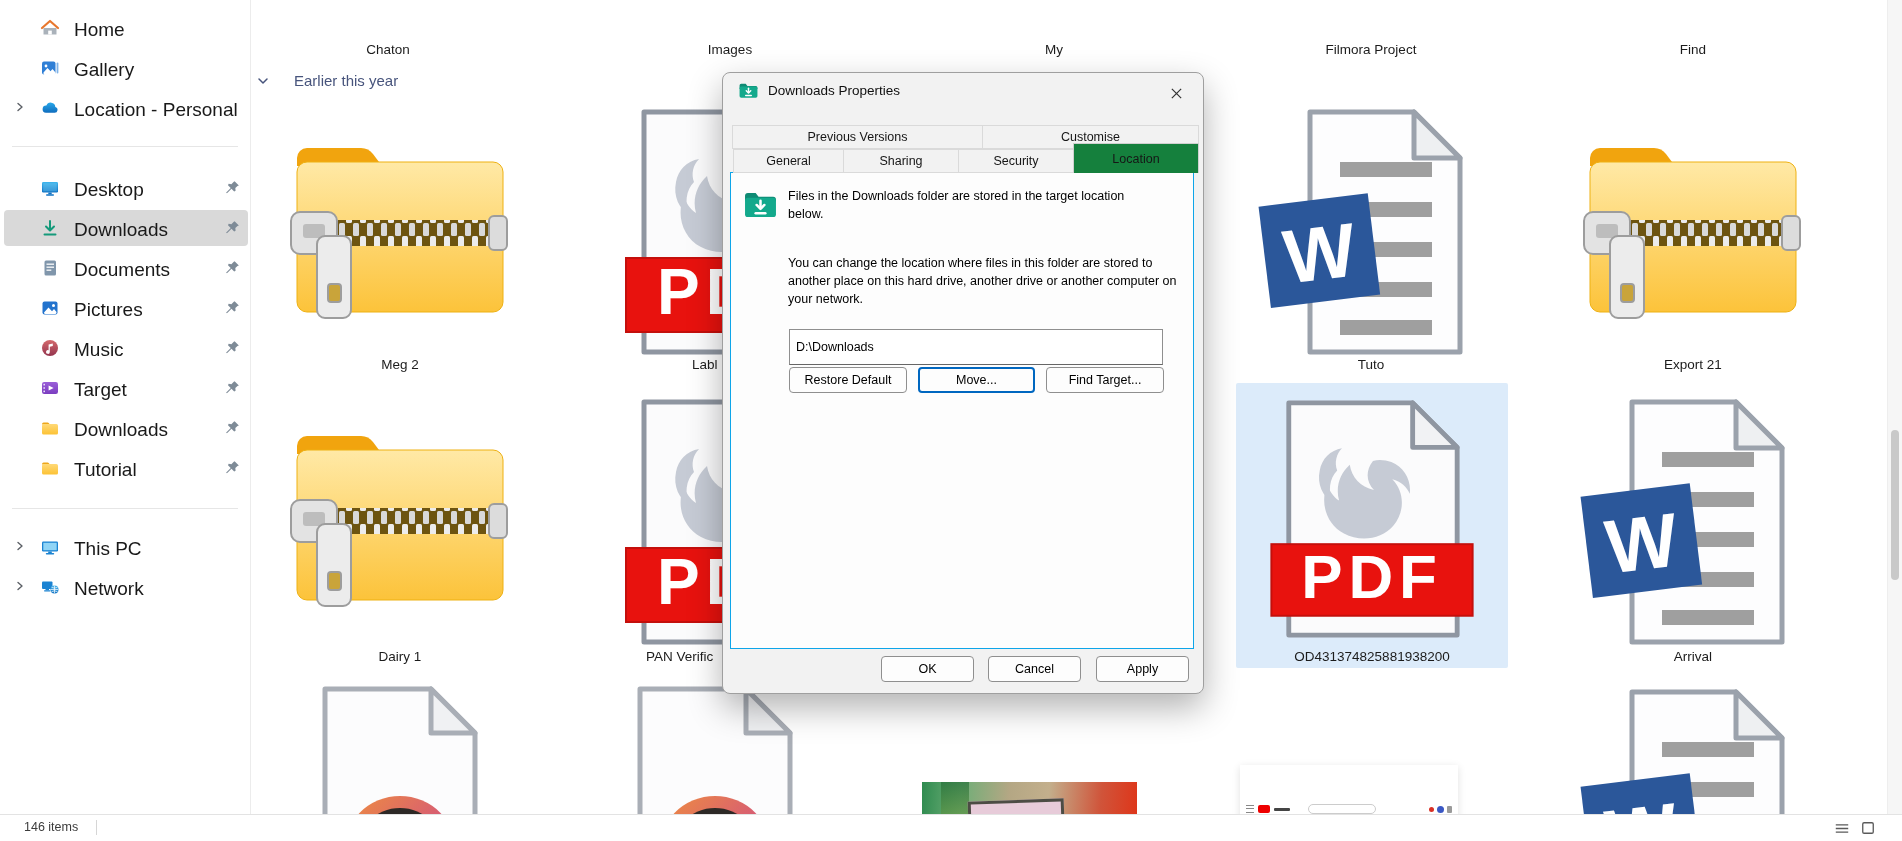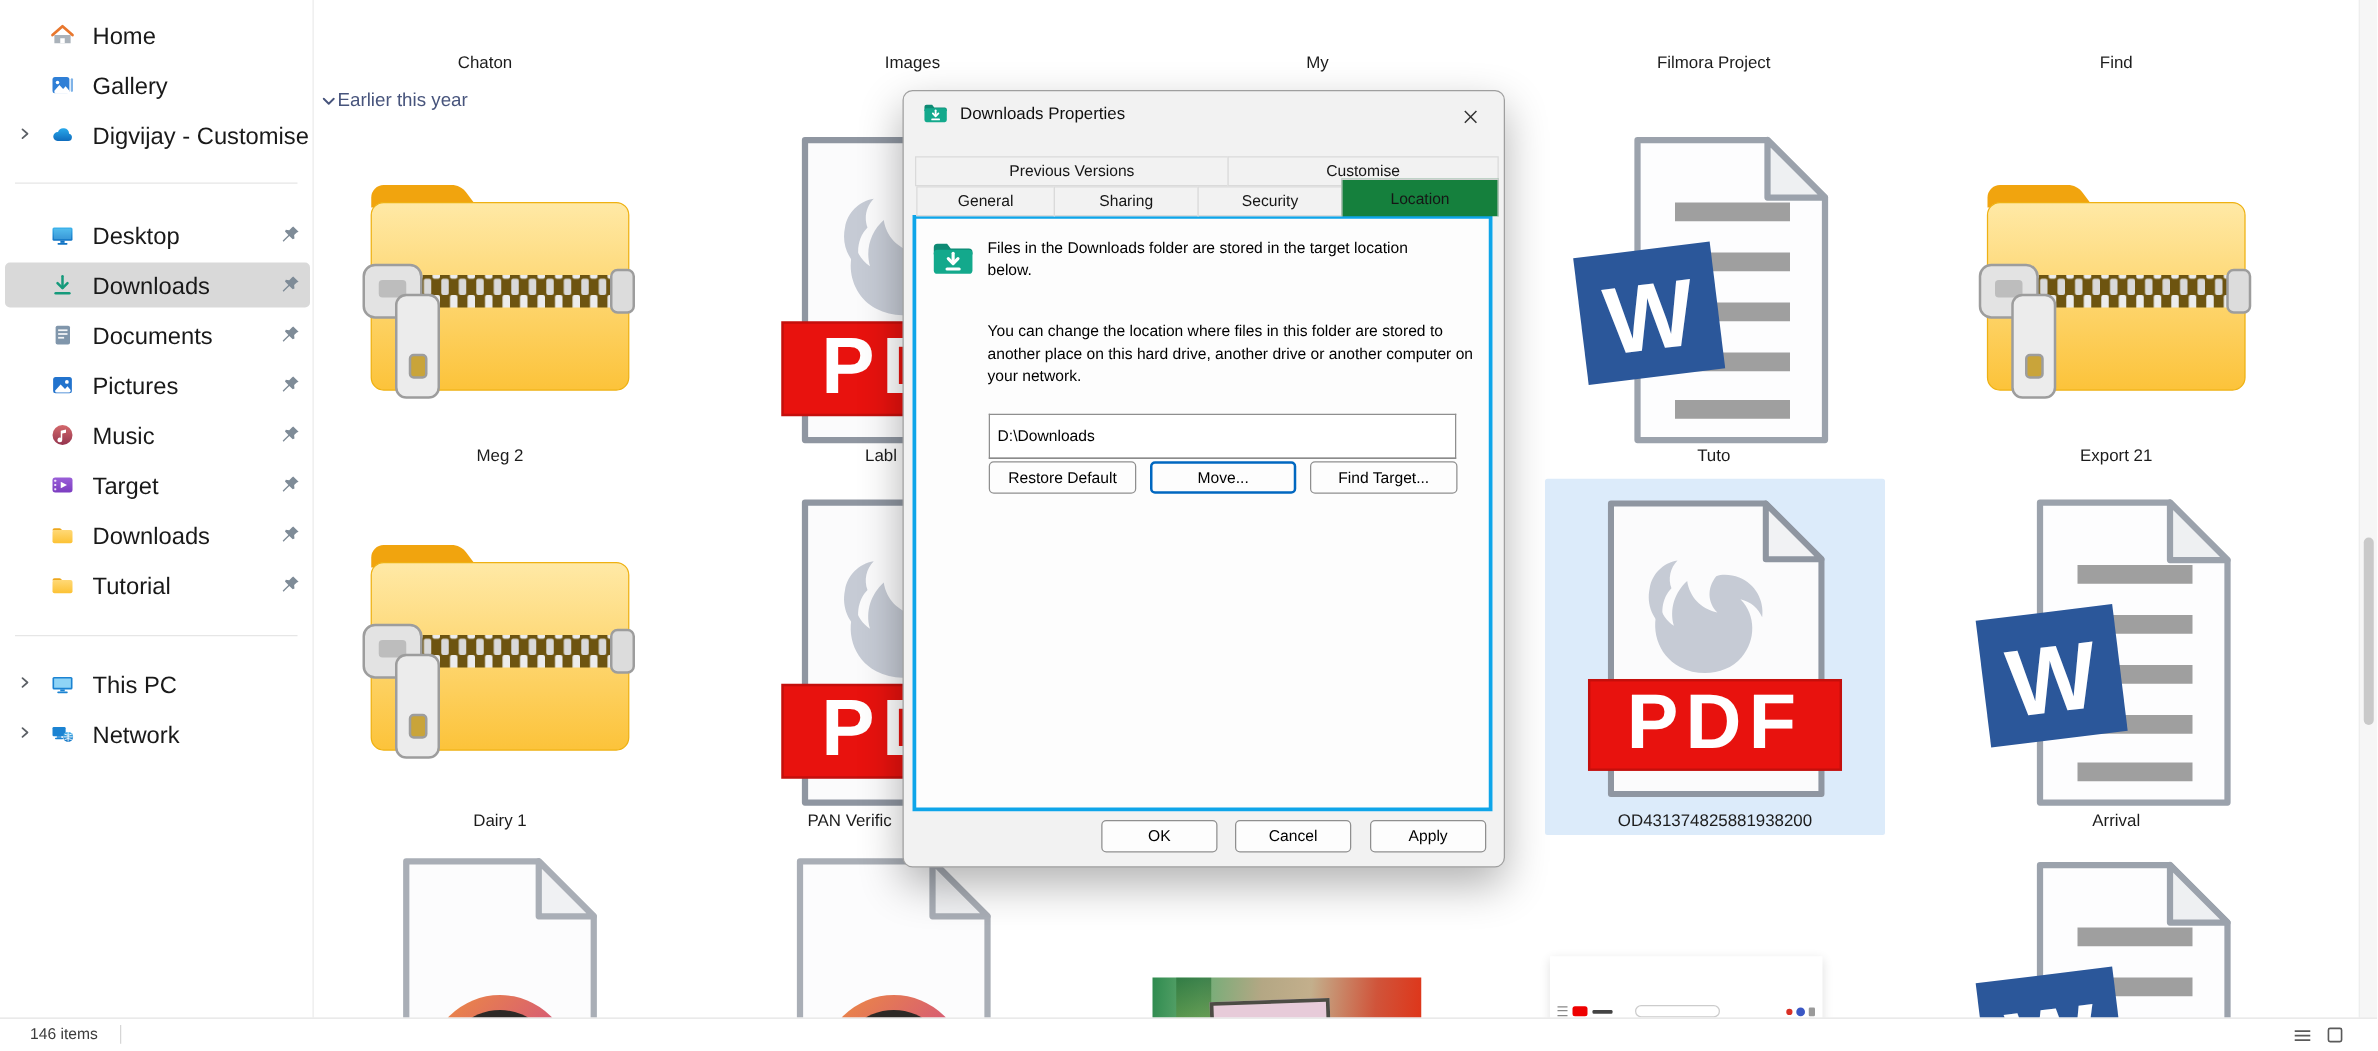--- a/index.html
+++ b/index.html
@@ -11,21 +11,21 @@
   .nav-item{position:absolute;left:4px;width:244px;height:36px;border-radius:4px;display:flex;align-items:center;}
   .nav-item.selected{background:#d9d9d9;}
   .nav-chev{position:absolute;left:10px;top:11px;width:12px;height:12px;}
   .nav-icon{position:absolute;left:36px;top:8px;width:20px;height:20px;}
   .nav-label{position:absolute;left:70px;top:9px;font-size:19px;color:#191919;white-space:nowrap;}
   .nav-pin{position:absolute;right:8px;top:10px;width:15px;height:15px;}
   .sep{position:absolute;left:12px;width:226px;height:1px;background:#e6e6e6;}
 
   
   .toprow-label{position:absolute;top:42px;width:280px;text-align:center;font-size:13.5px;color:#1c1c1c;}
-  .group-header{position:absolute;left:256px;top:72px;display:flex;align-items:center;gap:0;
+  .group-header{position:absolute;left:256px;top:72px;display:flex;align-items:center;gap:24px;
                 color:#47547c;font-size:15px;}
   .file-item{position:absolute;width:280px;height:285px;}
   .file-item.selected{background:#dcebfa;border-radius:2px;}
   .file-icon{position:absolute;}
   .file-label{position:absolute;left:0;width:100%;text-align:center;font-size:13.5px;color:#1c1c1c;white-space:nowrap;}
   .file-label.leftcut{text-align:left;box-sizing:border-box;}
   svg{display:block;}
 
   
   .photo-thumb{position:absolute;left:922px;top:782px;width:215px;height:60px;overflow:hidden;
@@ -48,21 +48,21 @@
   
   .dialog{position:absolute;left:722px;top:72px;width:480px;height:620px;background:#f2f2f2;
           border:1px solid #9f9f9f;border-radius:8px;box-shadow:0 14px 34px rgba(0,0,0,.30);z-index:40;}
   .dlg-titlebar{position:absolute;left:0;top:0;right:0;height:34px;display:flex;align-items:center;padding-left:16px;}
   .dlg-title{font-size:13.5px;color:#101010;margin-left:10px;}
   .dlg-close{position:absolute;right:12px;top:8px;width:30px;height:24px;display:flex;align-items:center;justify-content:center;border-radius:4px;}
   .tab{position:absolute;height:24px;box-sizing:border-box;background:#f2f2f2;border:1px solid #dadada;
        display:flex;align-items:center;justify-content:center;font-size:12.5px;color:#161616;z-index:3;}
   .tab.active{top:70px;height:30px;background:#15803d;border:1px solid #d0d0d0;border-bottom:none;z-index:6;text-align:right;}
   .dlg-panel{position:absolute;left:7px;top:99px;width:464px;height:477px;background:#fdfdfd;
-             border:3px solid #0ea5e9;box-sizing:border-box;z-index:2;}
+             border:1px solid #0ea5e9;box-sizing:border-box;z-index:2;}
   .dlg-text{position:absolute;font-size:12.5px;line-height:1.42;color:#000;}
   .loc-input{position:absolute;left:58px;top:156px;width:374px;height:36px;box-sizing:border-box;
              border:1px solid #8f8f8f;border-bottom-color:#666;background:#fff;font-size:12.5px;
              font-family:"Liberation Sans",sans-serif;padding:0 6px;color:#000;}
   .btn{position:absolute;height:26px;box-sizing:border-box;background:#fdfdfd;border:1px solid #8f8f8f;
        border-radius:4px;font-size:12.5px;color:#000;display:flex;align-items:center;justify-content:center;}
   .btn.focus{border:2px solid #0067c0;}
 
   
   .statusbar{position:absolute;left:0;right:0;bottom:0;height:26px;background:#fff;border-top:1px solid #e3e3e3;z-index:30;}
@@ -149,21 +149,21 @@
       <span class="nav-chev">
         <svg viewBox="0 0 12 12" fill="none" stroke="#5c6066" stroke-width="1.4" stroke-linecap="round" stroke-linejoin="round">
             <path d="M4 2.5L8 6 4 9.5"></path>
           </svg>
       </span>
       <span class="nav-icon">
         <svg viewBox="0 0 20 20">
             <path d="M6 14.8h8.6a3 3 0 0 0 .7-5.9 4.6 4.6 0 0 0-8.9-1.3 3.6 3.6 0 0 0-.4 7.2z" fill="url(#gradCloud)"></path>
           </svg>
       </span>
-      <span class="nav-label">Digvijay - Customise</span>
+      <span class="nav-label">Location - Personal</span>
     </div>
 
     <div class="sep" style="top:146px"></div>
 
     <div class="nav-item" style="top:170px">
       <span class="nav-icon">
         <svg viewBox="0 0 20 20">
             <rect x="2" y="4" width="16" height="10.5" rx="1.2" fill="url(#gradMon)"></rect>
             <rect x="3.2" y="5.2" width="13.6" height="8.1" fill="#7ed0f4" opacity=".35"></rect>
             <rect x="8.3" y="14.5" width="3.4" height="1.8" fill="#1173c4"></rect>

